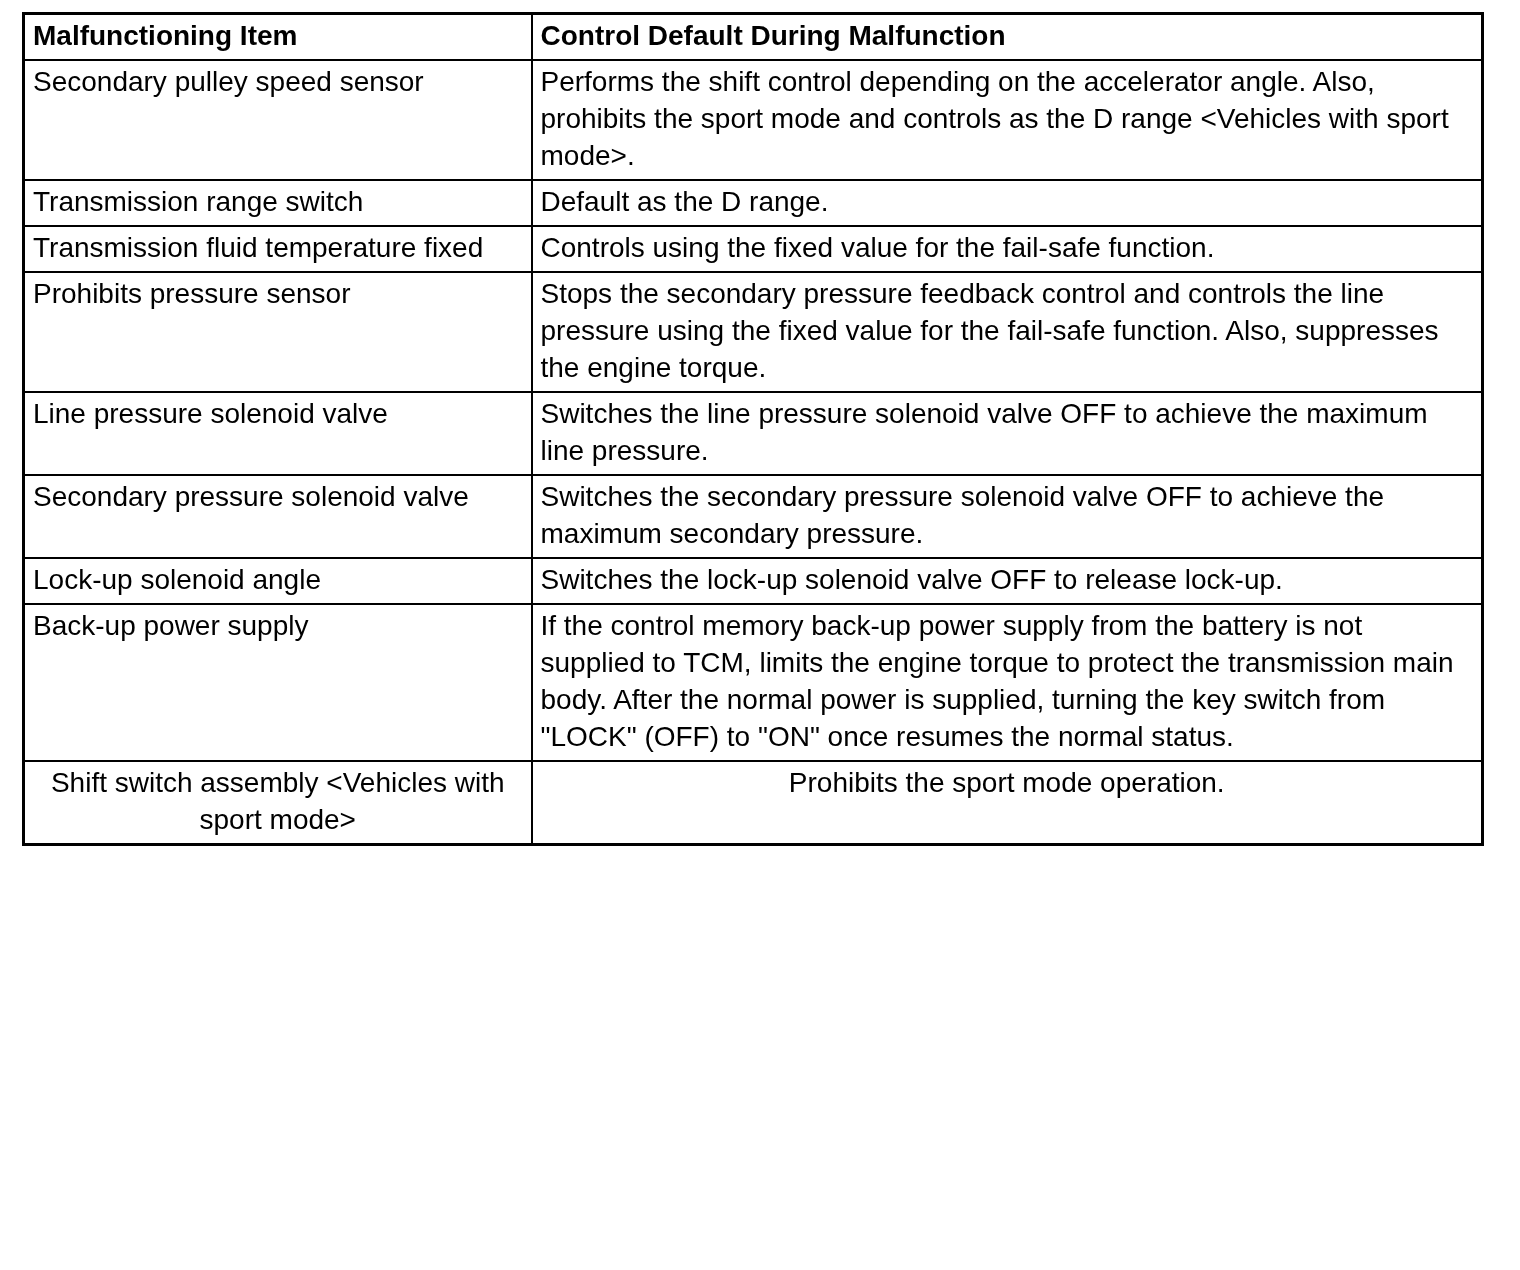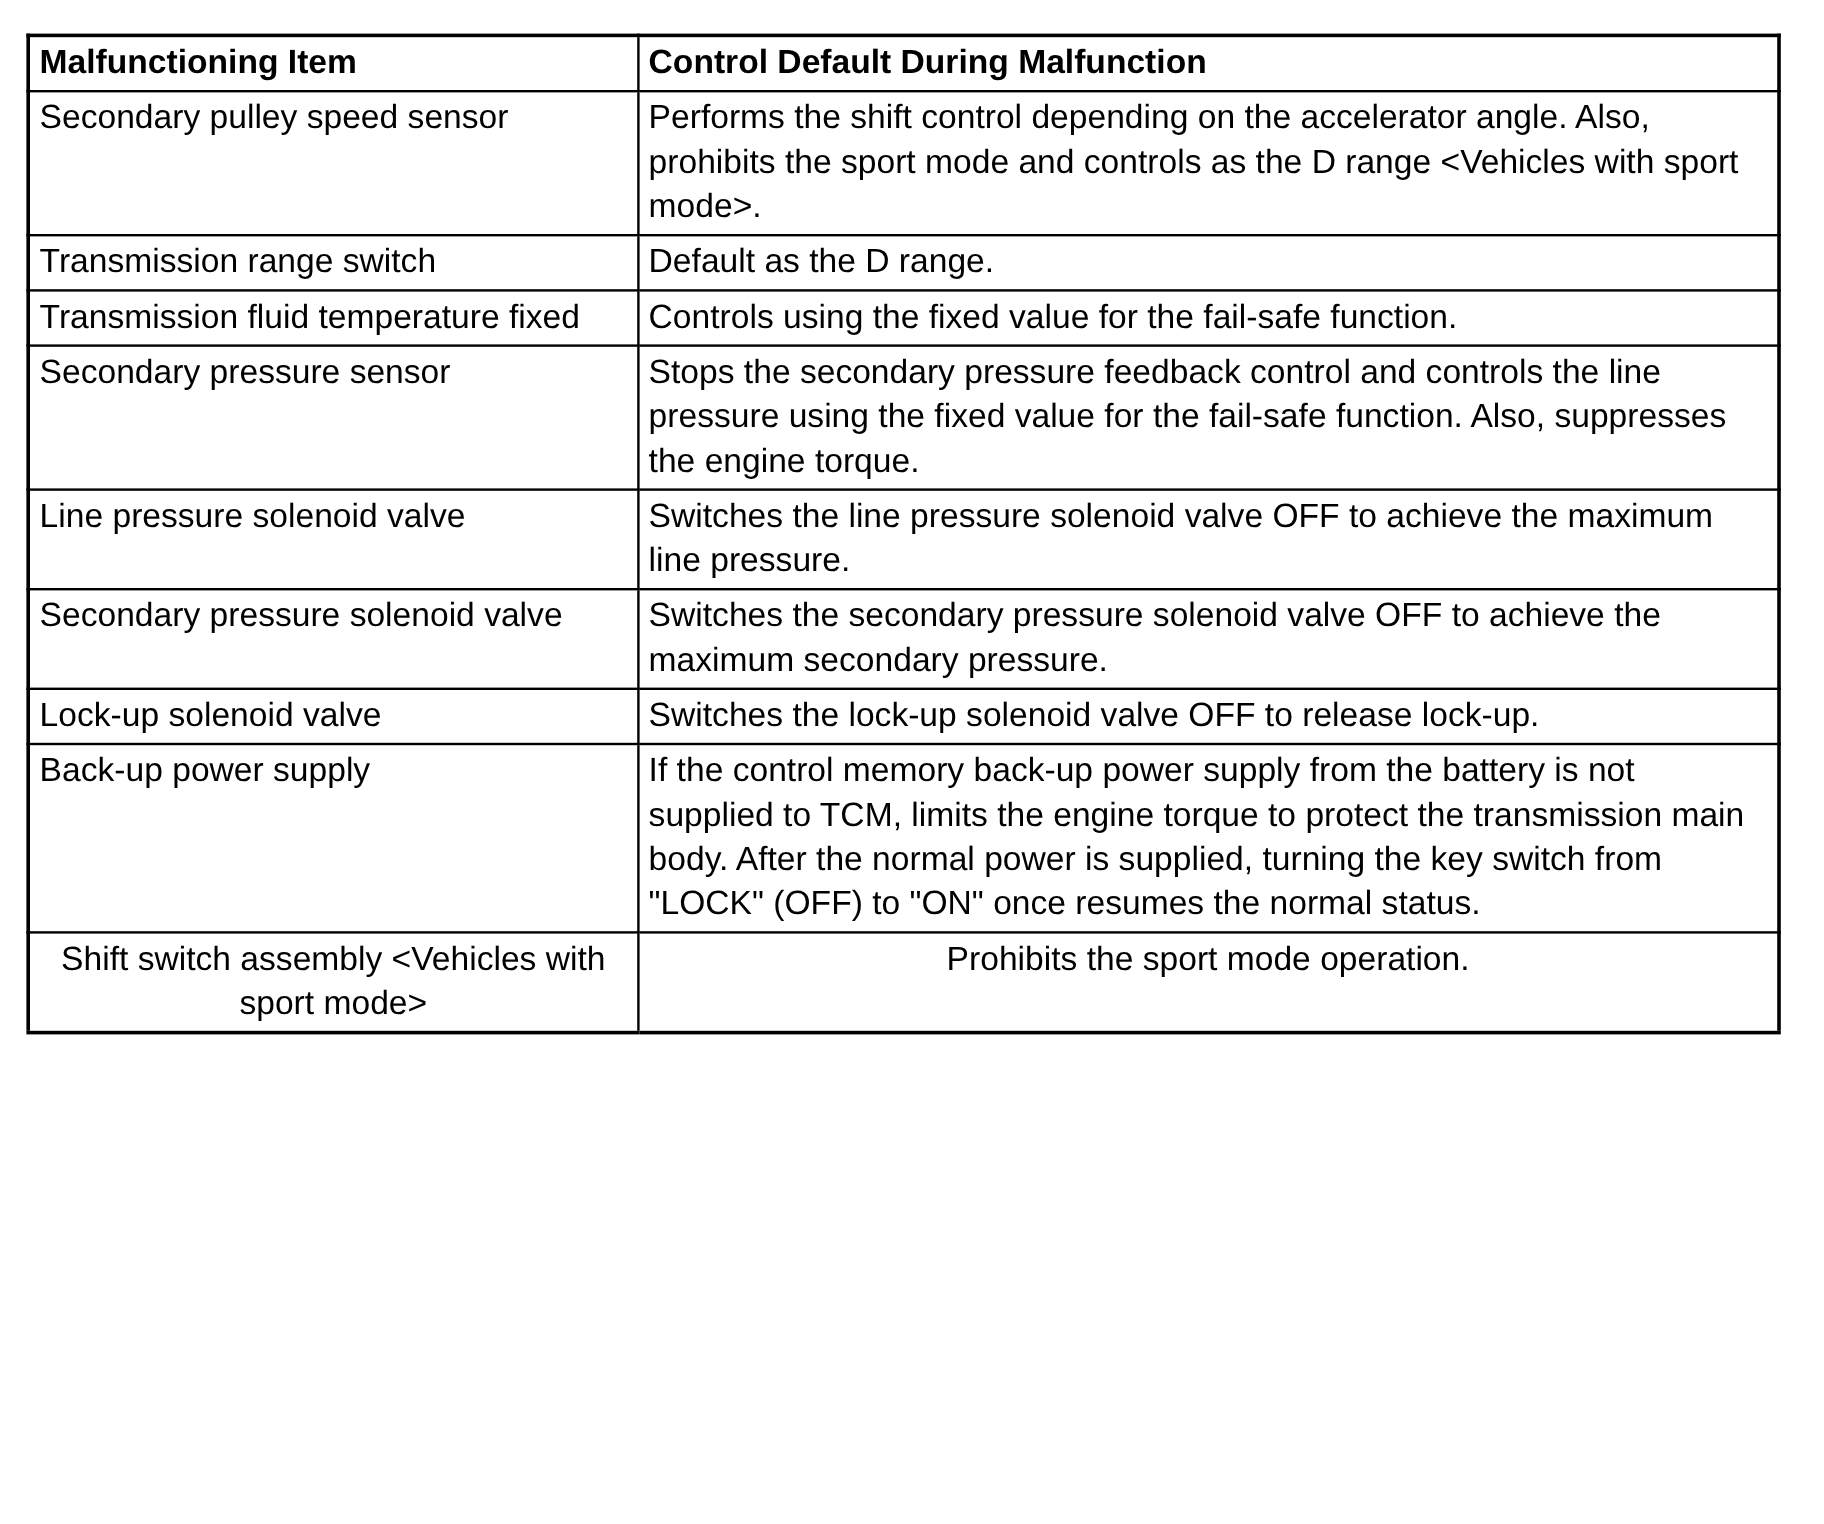--- a/index.html
+++ b/index.html
@@ -9,21 +9,21 @@
     height: 1270px;
     background: var(--bg, #ffffff);
     color: var(--text, #000000);
     font-family: "Liberation Sans", sans-serif;
     overflow: hidden;
   }
   table.malfunction-table {
     border-collapse: collapse;
     table-layout: fixed;
     width: 1459px;
-    margin: 28px 0 0 22px;
+    margin: 12px 0 0 22px;
     border: 3px solid var(--border, #000000);
   }
   col.col-item { width: 508px; }
   col.col-control { width: 951px; }
   th, td {
     border: 2px solid var(--border, #000000);
     vertical-align: top;
     text-align: left;
     padding: 2px 8px 5px 8px;
     font-size: 28px;
@@ -54,33 +54,33 @@
       </tr>
       <tr>
         <td>Transmission range switch</td>
         <td>Default as the D range.</td>
       </tr>
       <tr>
         <td>Transmission fluid temperature fixed</td>
         <td>Controls using the fixed value for the fail-safe function.</td>
       </tr>
       <tr>
-        <td>Secondary pressure sensor</td>
+        <td>Prohibits pressure sensor</td>
         <td>Stops the secondary pressure feedback control and controls the line pressure using the fixed value for the fail-safe function. Also, suppresses the engine torque.</td>
       </tr>
       <tr>
         <td>Line pressure solenoid valve</td>
         <td>Switches the line pressure solenoid valve OFF to achieve the maximum line pressure.</td>
       </tr>
       <tr>
         <td>Secondary pressure solenoid valve</td>
         <td>Switches the secondary pressure solenoid valve OFF to achieve the maximum secondary pressure.</td>
       </tr>
       <tr>
-        <td>Lock-up solenoid valve</td>
+        <td>Lock-up solenoid angle</td>
         <td>Switches the lock-up solenoid valve OFF to release lock-up.</td>
       </tr>
       <tr>
         <td>Back-up power supply</td>
         <td>If the control memory back-up power supply from the battery is not supplied to TCM, limits the engine torque to protect the transmission main body. After the normal power is supplied, turning the key switch from "LOCK" (OFF) to "ON" once resumes the normal status.</td>
       </tr>
       <tr>
         <td>Shift switch assembly &lt;Vehicles with sport mode&gt;</td>
         <td>Prohibits the sport mode operation.</td>
       </tr>

